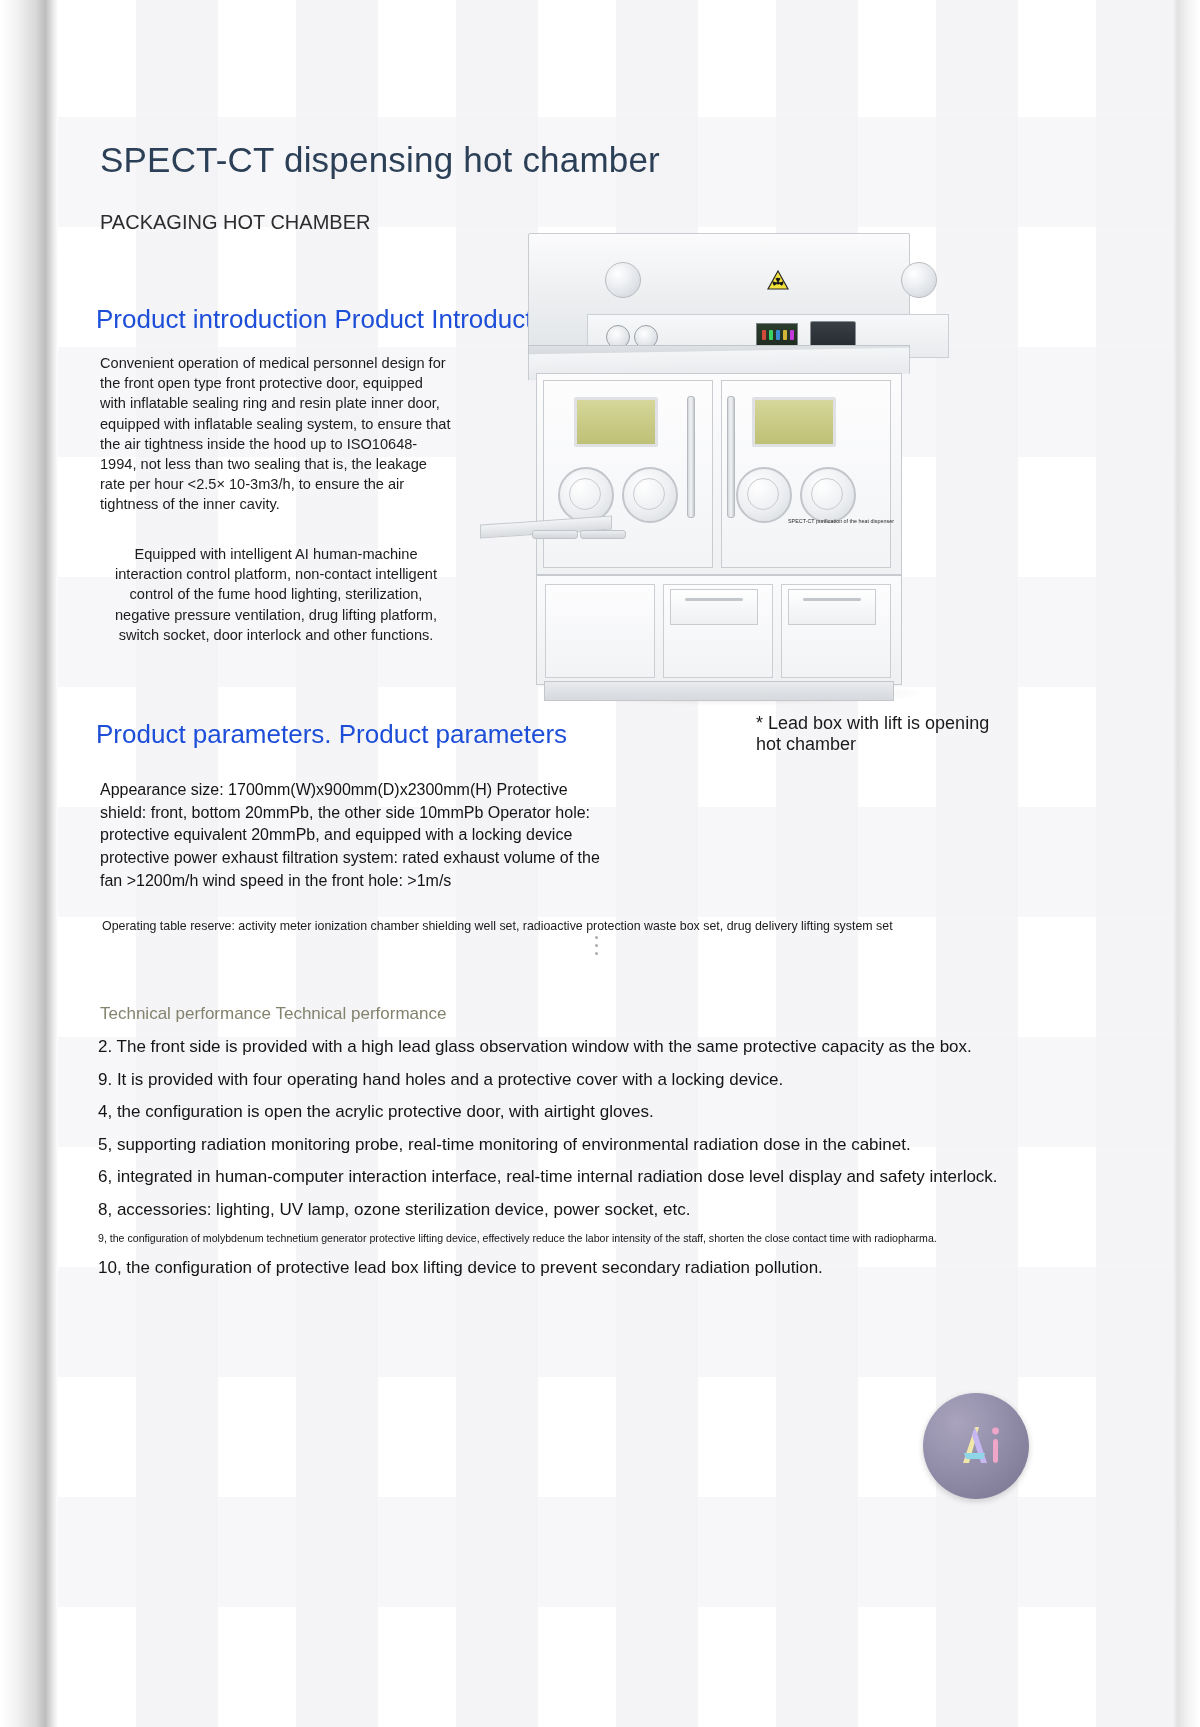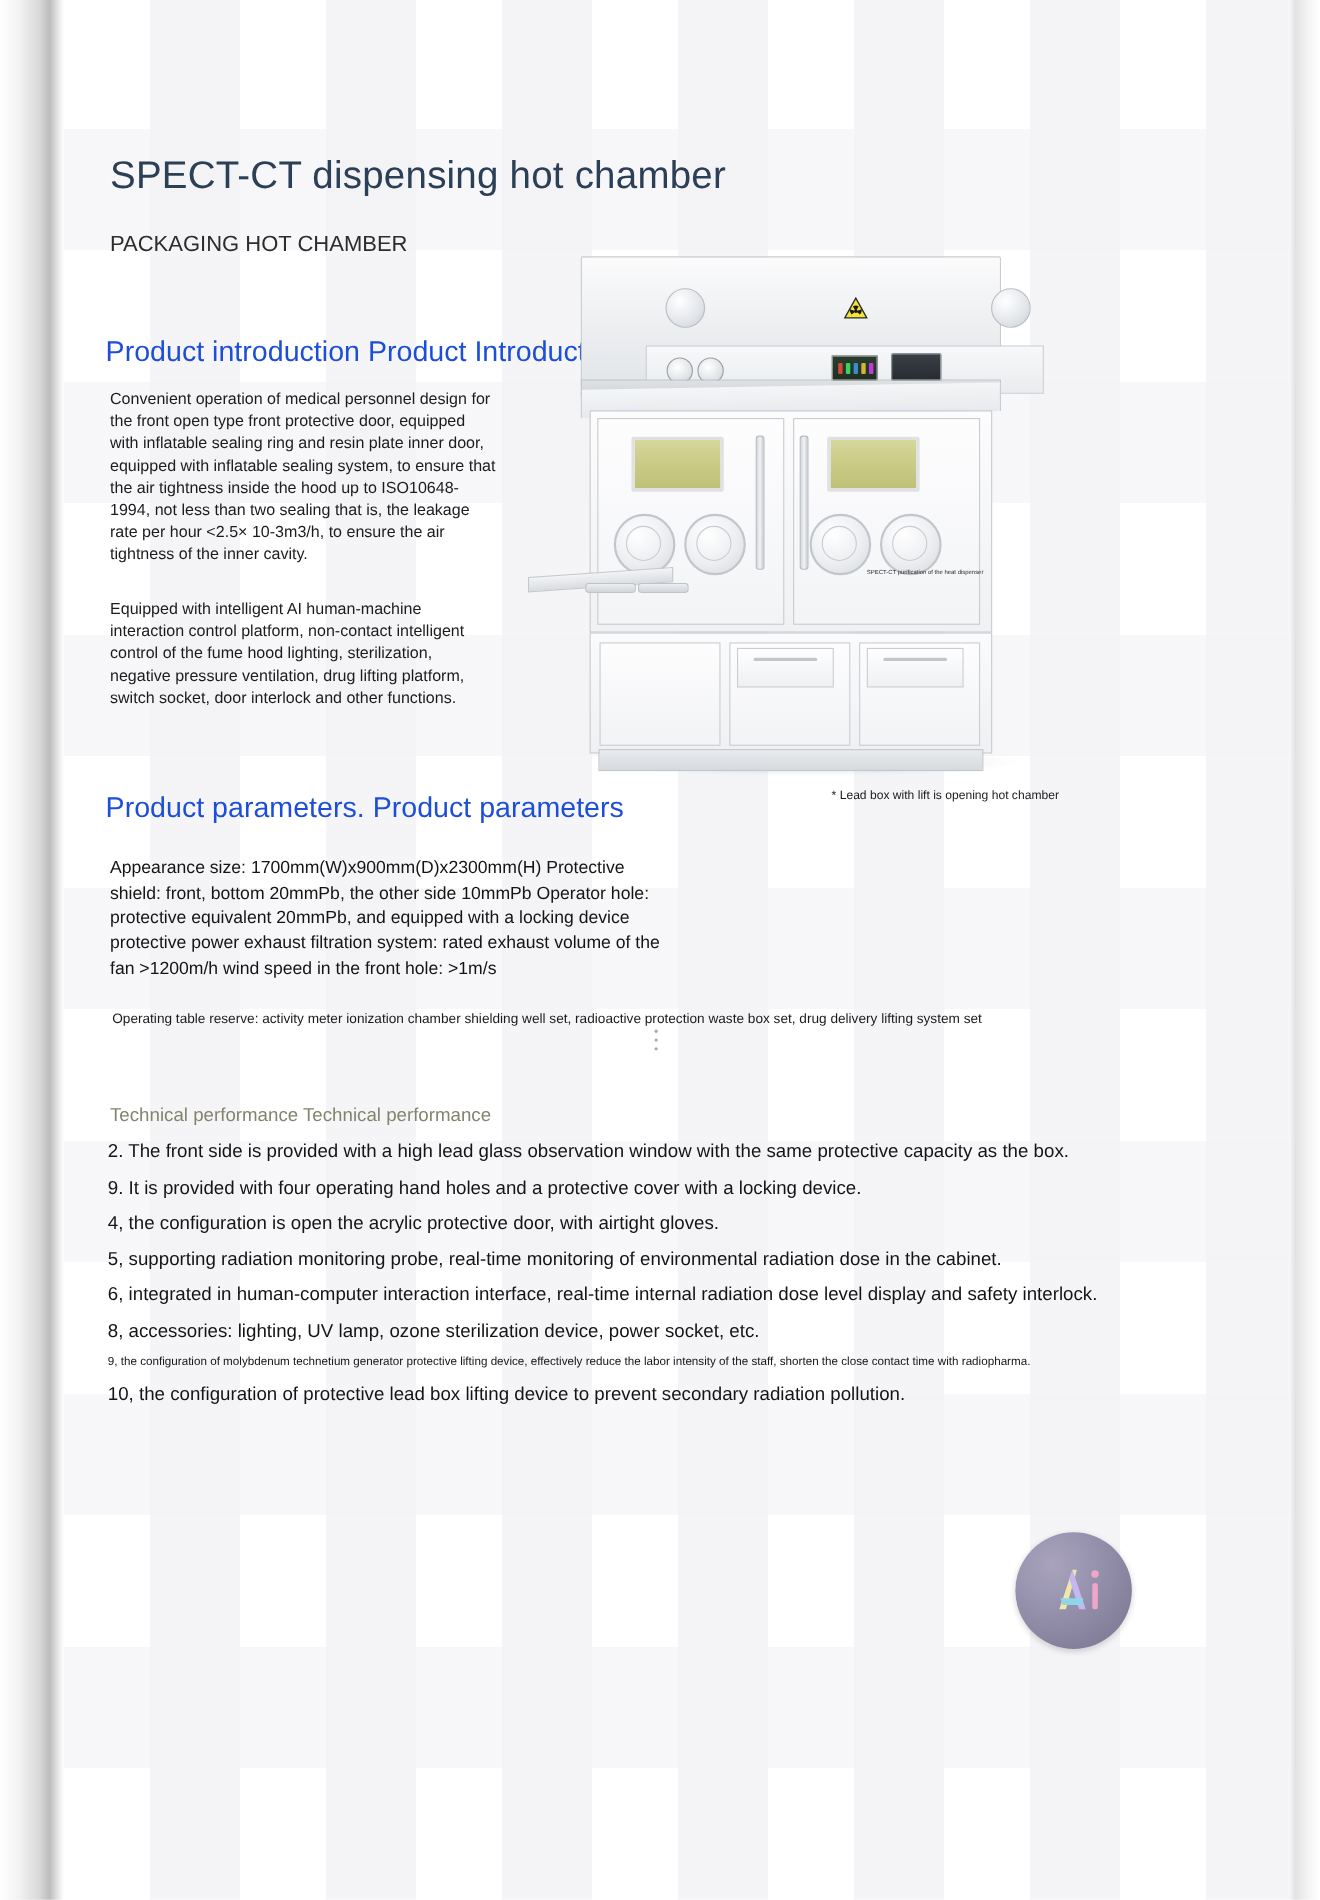--- a/index.html
+++ b/index.html
@@ -50,21 +50,21 @@
   }
   .sec-head.intro{left:96px;top:304px;}
   .sec-head.params{left:96px;top:719px;}
   .sec-head.tech{left:100px;top:1004px;font-size:17px;color:#83836e;}
 
   .body-col{
     position:absolute;left:100px;width:352px;
     font-size:14.6px;line-height:20.2px;color:#1c1c1c;
   }
   .body-col.p1{top:353px;}
-  .body-col.p2{top:544px;}
+  .body-col.p2{top:544px;text-align:center;}
 
   .params-body{
     position:absolute;left:100px;top:779px;width:500px;
     font-size:16px;line-height:22.7px;color:#141414;
   }
   .reserve-line{
     position:absolute;left:102px;top:918px;width:930px;
     font-size:12.4px;line-height:17px;color:#1b1b1b;
   }
 
@@ -72,21 +72,21 @@
     position:absolute;left:98px;top:1036px;width:960px;
   }
   .tech-item{
     font-size:17px;line-height:22px;color:#141414;margin-bottom:10.5px;
   }
   .tech-item.small{font-size:10.6px;line-height:14px;margin-bottom:12px;}
 
   
   .caption{
     position:absolute;left:756px;top:713px;width:250px;
-    font-size:11px;line-height:21px;color:#1a1a1a;
+    font-size:18px;line-height:21px;color:#1a1a1a;
   }
 
   
   .machine{position:absolute;left:480px;top:225px;width:470px;height:510px;}
   .m-shadowbase{
     position:absolute;left:60px;top:455px;width:390px;height:26px;
     background:radial-gradient(ellipse at 50% 50%, rgba(0,0,0,0.13), rgba(0,0,0,0) 70%);
   }
   .m-top{
     position:absolute;left:48px;top:8px;width:380px;height:118px;

